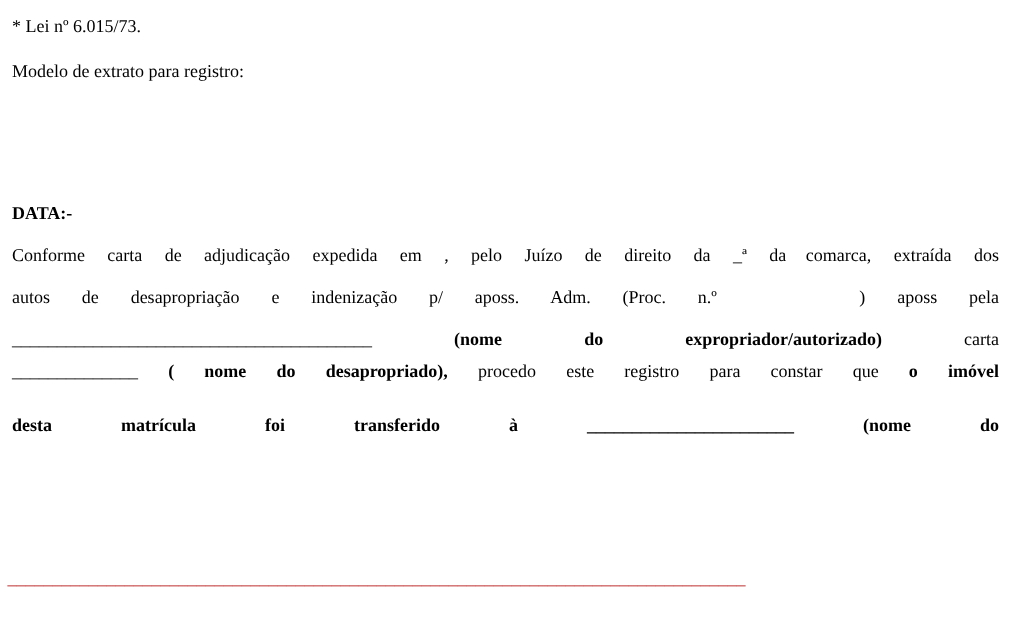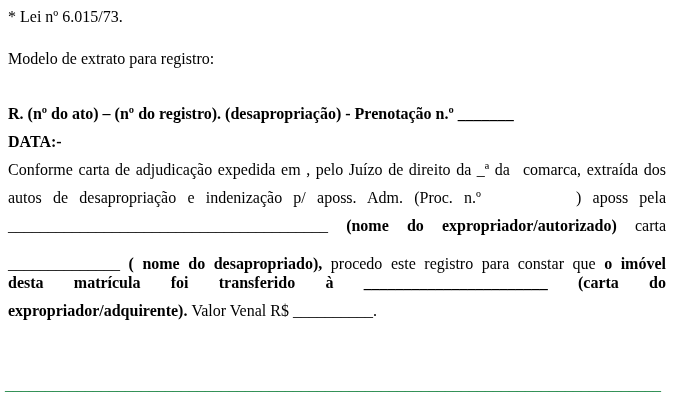--- a/index.html
+++ b/index.html
@@ -6,21 +6,21 @@
     margin: 0;
     padding: 0;
     background: #ffffff;
   }
   .page {
     position: relative;
     width: 674px;
     height: 414px;
     background: #ffffff;
     font-family: "Liberation Serif", serif;
-    font-size: 16px;
+    font-size: 12px;
     color: #000000;
     overflow: hidden;
   }
   .line {
     position: absolute;
     left: 8px;
     line-height: 22px;
     white-space: normal;
   }
   .wide {
@@ -40,47 +40,45 @@
   .gap-lg {
     display: inline-block;
     width: 95px;
     height: 1px;
   }
   .rule {
     position: absolute;
     left: 5px;
     top: 374px;
     line-height: 22px;
-    color: #15803d;
+    color: #b91c1c;
     letter-spacing: 0;
     white-space: nowrap;
   }
 </style>
 </head>
 <body>
 
 <div class="page">
 
   <div class="line" style="top:6px">* Lei nº 6.015/73.</div>
 
-  <div class="line" style="top:48px">Modelo de extrato para registro:</div>
+  <div class="line" style="top:36px">Modelo de extrato para registro:</div>
 
-  <div class="line b" style="top:103px">R. (nº do ato) – (nº do registro). (desapropriação) - Prenotação n.º _______</div>
 
   <div class="line b" style="top:131px">DATA:-</div>
 
   <div class="line wide justify" style="top:159px"><span>Conforme carta de adjudicação expedida em , pelo Juízo de direito da _ª da</span><span class="gap-sm"></span><span>comarca, extraída dos</span></div>
 
   <div class="line wide justify" style="top:187px"><span>autos de desapropriação e indenização p/ aposs. Adm. (Proc. n.º</span><span class="gap-lg"></span><span>) aposs pela</span></div>
 
   <div class="line wide justify" style="top:215px"><span>________________________________________</span><span class="b"> (nome do expropriador/autorizado)</span><span> carta</span></div>
 
-  <div class="line wide justify" style="top:253px"><span>______________</span><span class="b"> ( nome do desapropriado), </span><span>procedo este registro para constar que </span><span class="b">o imóvel</span></div>
+  <div class="line wide justify" style="top:236px"><span>______________</span><span class="b"> ( nome do desapropriado), </span><span>procedo este registro para constar que </span><span class="b">o imóvel</span></div>
 
-  <div class="line wide justify b" style="top:272px"><span>desta matrícula foi transferido à </span><span>_______________________</span><span> (carta do</span></div>
+  <div class="line wide justify b" style="top:272px"><span>desta matrícula foi transferido à </span><span>_______________________</span><span> (nome do</span></div>
 
-  <div class="line" style="top:300px"><span class="b">expropriador/adquirente). </span><span>Valor Venal R$ __________.</span></div>
 
 
 
   <div class="rule">__________________________________________________________________________________</div>
 
 </div>
 
 </body></html>

